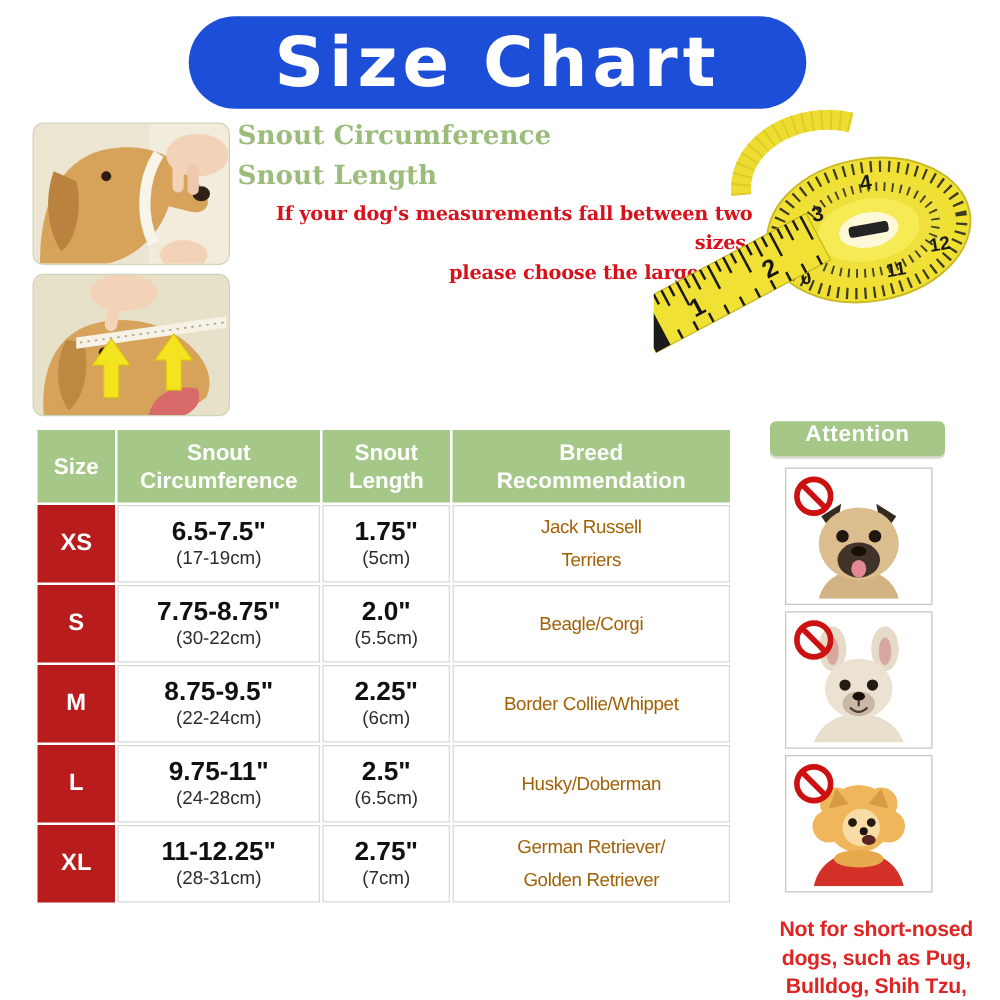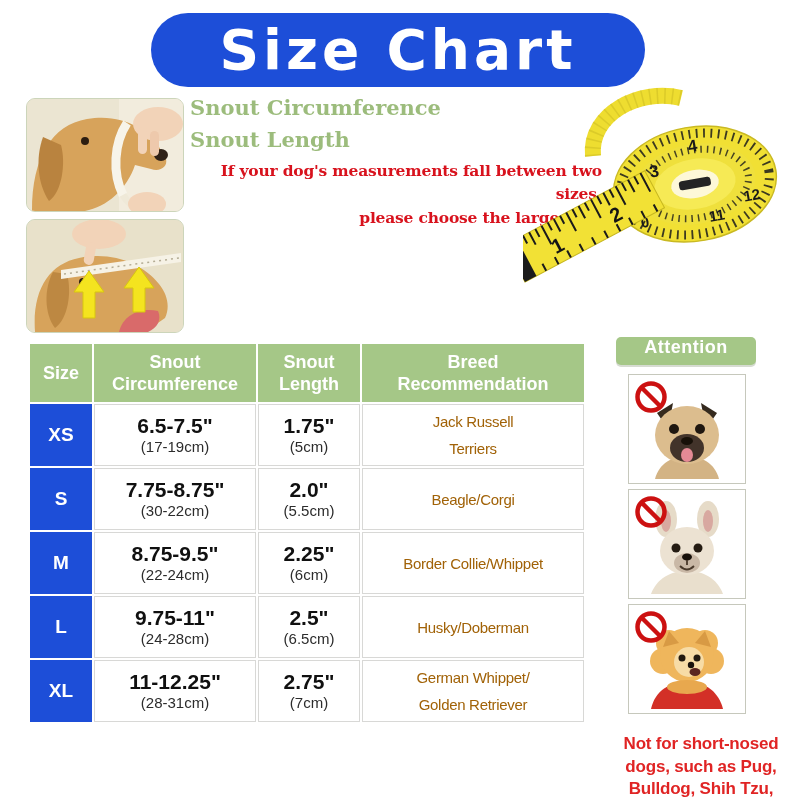--- a/index.html
+++ b/index.html
@@ -47,21 +47,21 @@
   .size-table{
     position:absolute;left:28px;top:342px;width:558px;
     border-collapse:separate;border-spacing:2px;table-layout:fixed;
   }
   .size-table th{
     background:#a5c787;color:#ffffff;font-weight:bold;font-size:18px;
     line-height:1.25;white-space:pre-line;height:58px;
     vertical-align:middle;text-align:center;padding:0;
   }
   td.size-cell{
-    background:#1d4ed8;color:#ffffff;font-weight:bold;font-size:19px;
+    background:#b91c1c;color:#ffffff;font-weight:bold;font-size:19px;
     text-align:center;vertical-align:middle;padding:0;
   }
   td.data-cell{
     background:#ffffff;border:1px solid #d8d8d6;
     text-align:center;vertical-align:middle;height:60px;padding:0;
   }
   .in-val{display:block;font-size:21px;font-weight:bold;color:#101010;line-height:1.15;}
   .cm-val{display:block;font-size:15px;color:#2c2c2c;line-height:1.25;}
   .breed{
     display:inline-block;font-size:15px;font-weight:normal;color:#a16207;
@@ -240,21 +240,21 @@
     <tr>
       <td class="size-cell">XL</td>
       <td class="data-cell">
           <span class="in-val">11-12.25"</span>
           <span class="cm-val">(28-31cm)</span>
         </td>
       <td class="data-cell">
           <span class="in-val">2.75"</span>
           <span class="cm-val">(7cm)</span>
         </td>
-      <td class="data-cell"><span class="breed">German Whippet/
+      <td class="data-cell"><span class="breed">German Retriever/
 Golden Retriever</span></td>
     </tr>
   </tbody>
 </table>
 
 <div class="attention-pill">
   <span>Attention</span>
 </div>
 
 <div class="dog-box box-1">

